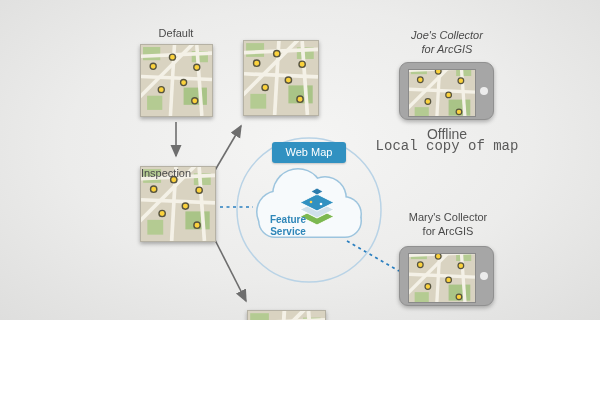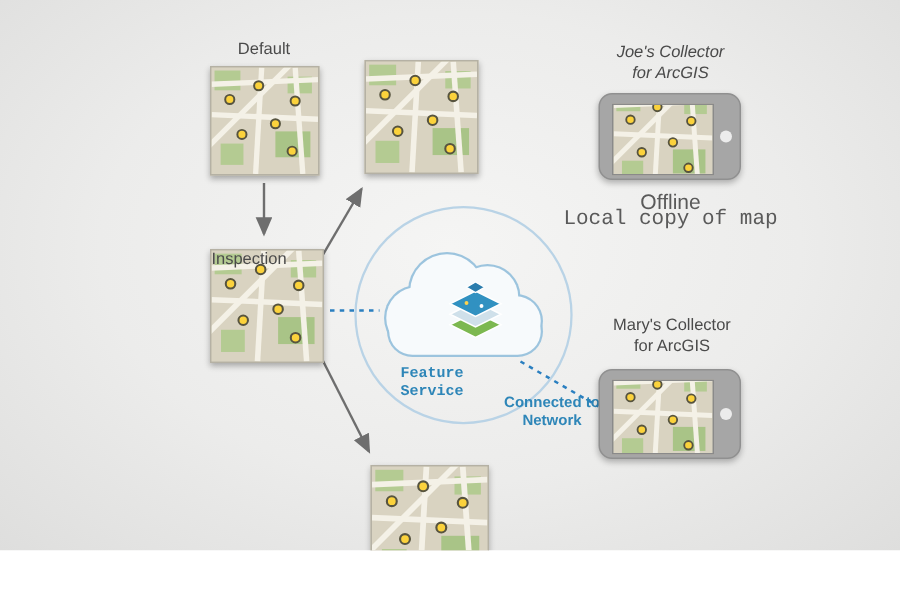--- a/index.html
+++ b/index.html
@@ -1,17 +1,17 @@
 <!DOCTYPE html>
 <html><head>
 <meta charset="utf-8">
 <style>
   html,body{margin:0;padding:0;}
   .canvas{
-    position:relative;width:600px;height:367px;overflow:hidden;
+    position:relative;width:600px;height:320px;overflow:hidden;
     background:radial-gradient(ellipse at 50% 45%, #f5f5f4 0%, #ececeb 55%, #dededd 100%);
     font-family:"Liberation Sans", sans-serif;
   }
   .abs{position:absolute;}
   .label{
     color:#4a4a4a;font-size:11px;text-align:center;
     transform:translateX(-50%);white-space:nowrap;
   }
   .label-two-line{white-space:pre-line;line-height:14px;}
   .small-status{
@@ -136,22 +136,22 @@
   </div>
   <div class="map-thumb abs" style="left:247px;top:310px;width:79px;height:79px;">
     <svg viewBox="0 0 70 70" preserveAspectRatio="xMidYMid slice">
         <use href="#map-art"></use>
       </svg>
   </div>
 
   <div class="label abs" style="left:176px;top:27px;">Default</div>
   <div class="label abs" style="left:166px;top:147px;margin-top:20px;">Inspection</div>
 
-  <div class="blue-note abs" style="left:258px;top:244px;width:60px;font-family:Liberation Mono, monospace;">Feature Service</div>
-  <div class="blue-note abs" style="left:336px;top:263px;width:64px;">Connected to Network</div>
+  <div class="badge abs" style="left:272px;top:142px;width:74px;height:21px;line-height:21px;">Web Map</div>
+  <div class="blue-note abs" style="left:258px;top:214px;width:60px;">Feature Service</div>
 
   <div class="label label-two-line abs" style="left:447px;top:28px;font-style:italic;">Joe's Collector
 for ArcGIS</div>
   <div class="tablet abs" style="left:399px;top:62px;width:95px;height:58px;">
     <div class="tablet-screen" style="width:66px;height:46px;">
       <svg viewBox="0 0 70 70" preserveAspectRatio="xMidYMid slice">
           <use href="#map-art"></use>
         </svg>
     </div>
     <div class="home-button"></div>

